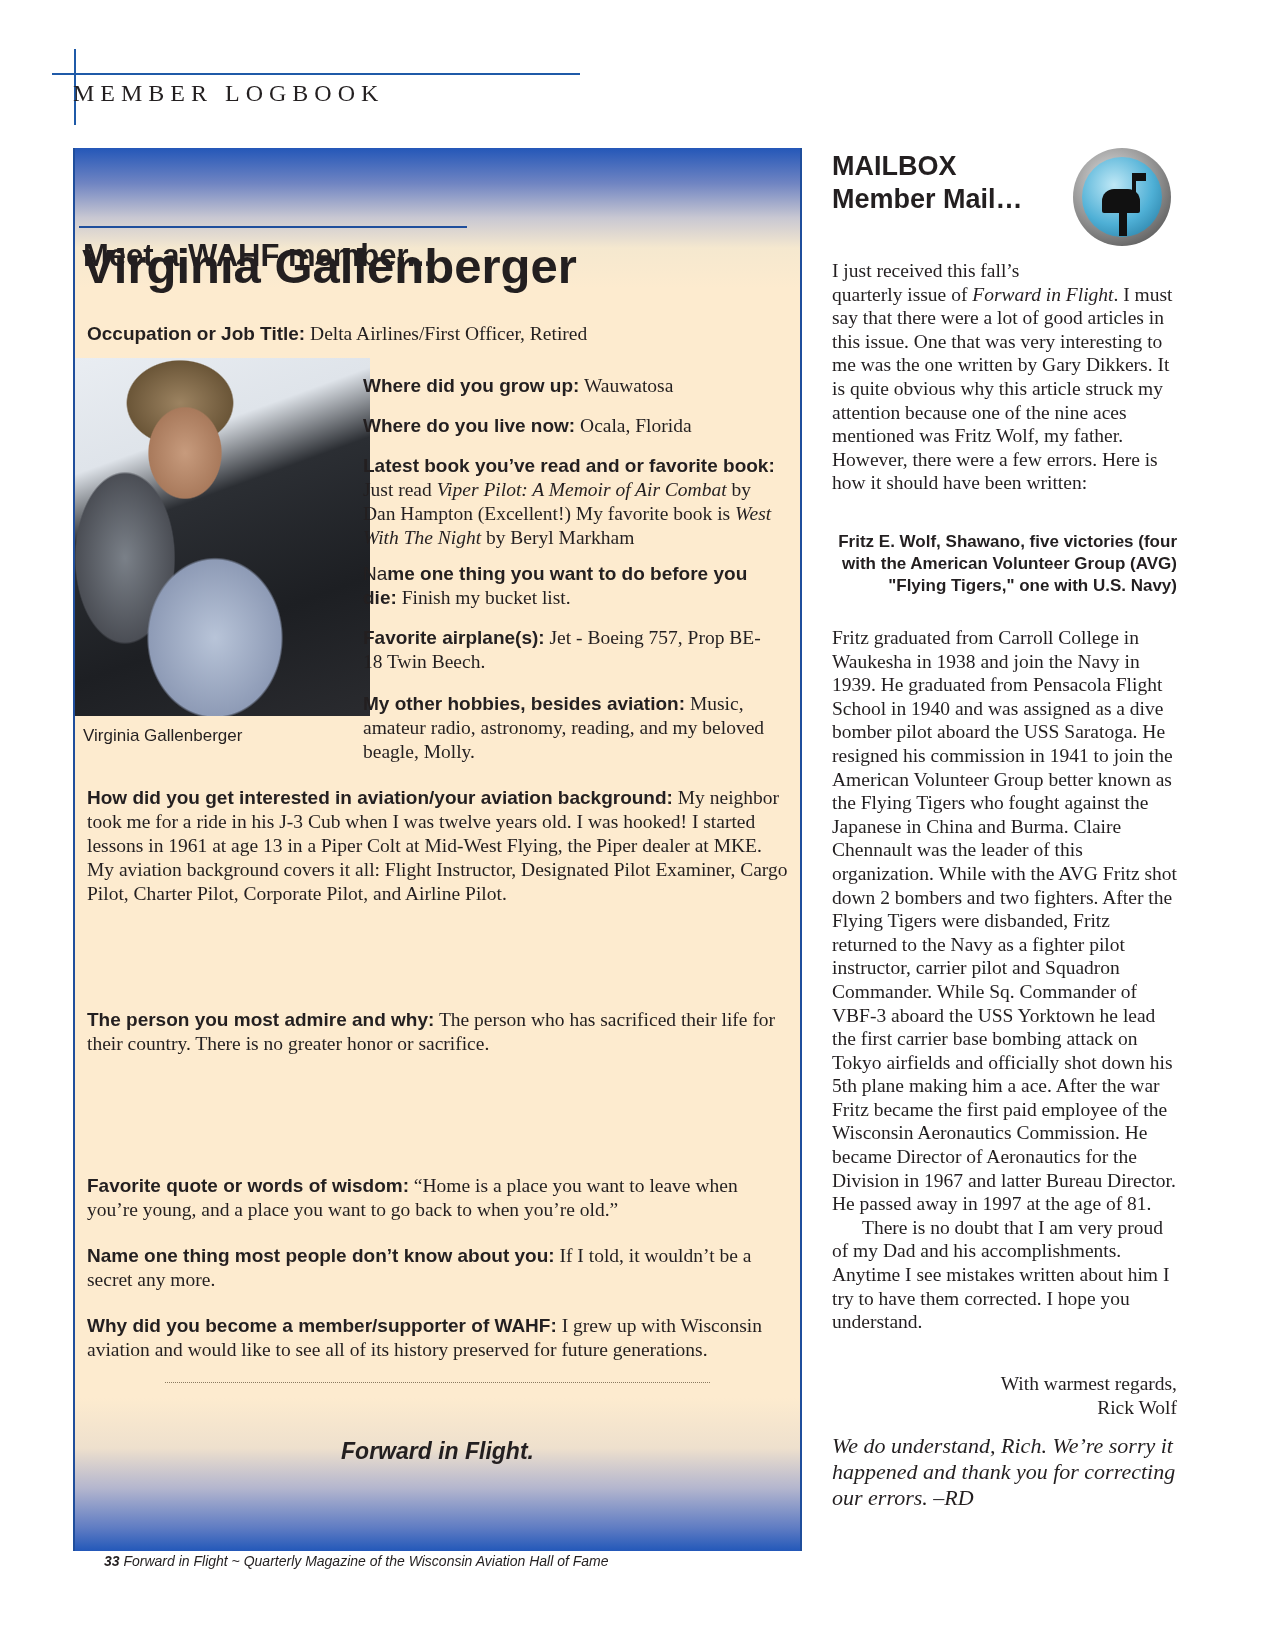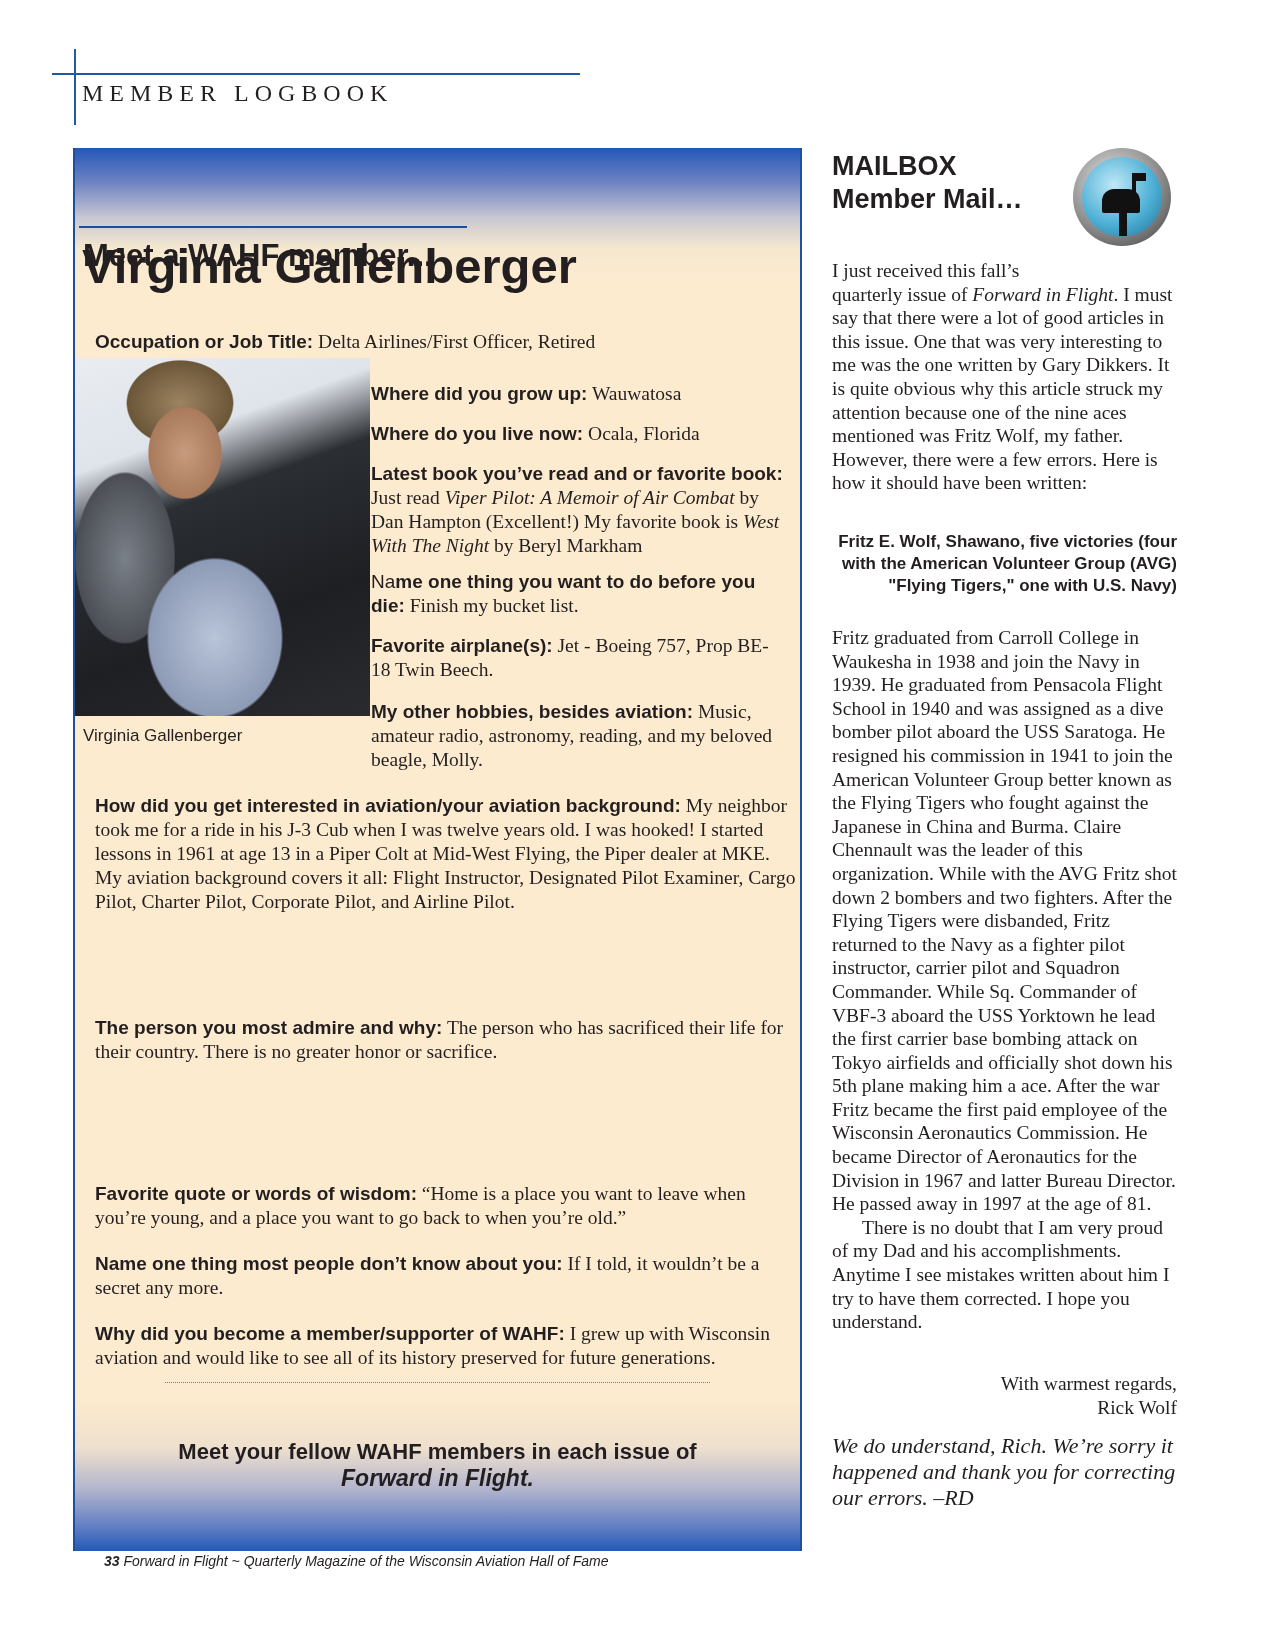--- a/index.html
+++ b/index.html
@@ -4,21 +4,21 @@
 <style>
   html, body { margin: 0; padding: 0; }
   body {
     width: 1275px; height: 1650px; position: relative; overflow: hidden;
     background: #ffffff; color: #231f20;
     font-family: "Liberation Serif", serif;
   }
   .hdr-hline { position: absolute; left: 52px; top: 73px; width: 528px; height: 2px; background: #1f5aa8; }
   .hdr-vline { position: absolute; left: 74px; top: 49px; width: 2px; height: 76px; background: #1f5aa8; }
   .hdr-title {
-    position: absolute; left: 82px; top: 80px;
+    position: absolute; left: 73px; top: 80px;
     font-family: "Liberation Serif", serif; font-size: 24px; letter-spacing: 6px; color: #231f20;
   }
 
   .box {
     position: absolute; left: 73px; top: 148px; width: 729px; height: 1403px;
     border-left: 2px solid #1f4e9c; border-right: 2px solid #1f4e9c;
     background: linear-gradient(to bottom,
       #2457b8 0px, #6f84c2 35px, #c9c8d2 70px, #f5e8cf 100px, #fdebcf 140px,
       #fdebcf 1250px, #eee0cd 1300px, #b4b6ce 1340px, #5f7cc3 1380px, #2358b9 1403px);
     box-sizing: border-box;
@@ -26,21 +26,21 @@
   .sans { font-family: "Liberation Sans", sans-serif; }
   .meet {
     position: absolute; left: 8px; top: 42px;
     font-family: "Liberation Sans", sans-serif; font-weight: bold; font-size: 31px; color: #231f20; margin-top: 48px;
   }
   .meet-underline { position: absolute; left: 4px; top: 78px; width: 388px; height: 2px; background: #1f4e9c; }
   .name {
     position: absolute; left: 7px; top: 90px;
     font-family: "Liberation Sans", sans-serif; font-weight: bold; font-size: 49px; color: #231f20;
   }
-  .qa { font-size: 19.5px; line-height: 24px; margin: 12px; }
+  .qa { font-size: 19.5px; line-height: 24px; margin: 4px; }
   .qa b { font-family: "Liberation Sans", sans-serif; font-weight: bold; font-size: 19px; }
   .occ { position: absolute; left: 8px; top: 170px; width: 700px; }
   .photo {
     position: absolute; left: 0px; top: 210px; width: 295px; height: 358px;
     background:
       radial-gradient(ellipse 60px 75px at 110px 95px, #c79b7d 0%, #a97a5c 60%, transparent 62%),
       radial-gradient(ellipse 75px 60px at 105px 45px, #9c8361 0%, #6b5638 70%, transparent 72%),
       radial-gradient(ellipse 110px 130px at 140px 280px, #b8c4d8 0%, #8e9bb6 60%, transparent 62%),
       radial-gradient(ellipse 70px 120px at 50px 200px, #7a8088 0%, #4b4e55 70%, transparent 72%),
       linear-gradient(160deg, #e9edf2 0%, #dfe4ea 25%, #2b2e33 40%, #1d1f23 70%, #2a2b2f 100%);
@@ -158,21 +158,20 @@
     <span>If I told, it wouldn’t be a secret any more.</span>
   </p>
   <p class="qa full-qa" style="top:1162px">
     <b>Why did you become a member/supporter of WAHF:</b>
     <span>I grew up with Wisconsin aviation and would like to see all of its history preserved for future generations.</span>
   </p>
 
   <div class="dotted"></div>
 
   <div class="promo">
-    <div>Meet your fellow WAHF members in each issue of</div>
     <i>Forward in Flight.</i>
   </div>
 </div>
 
 <div class="rcol">
   <div class="mb-title">MAILBOX</div>
   <div class="mb-title">Member Mail…</div>
 </div>
 <div class="mail-icon">
   <div class="inner">

